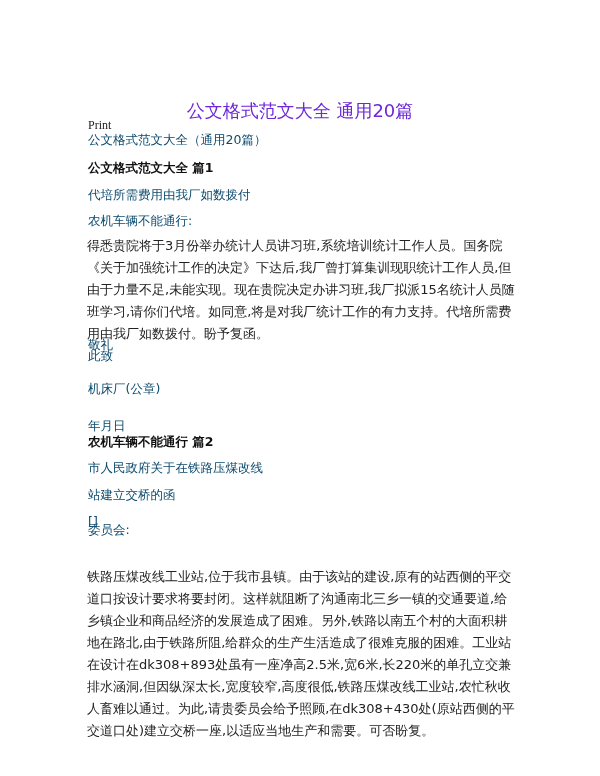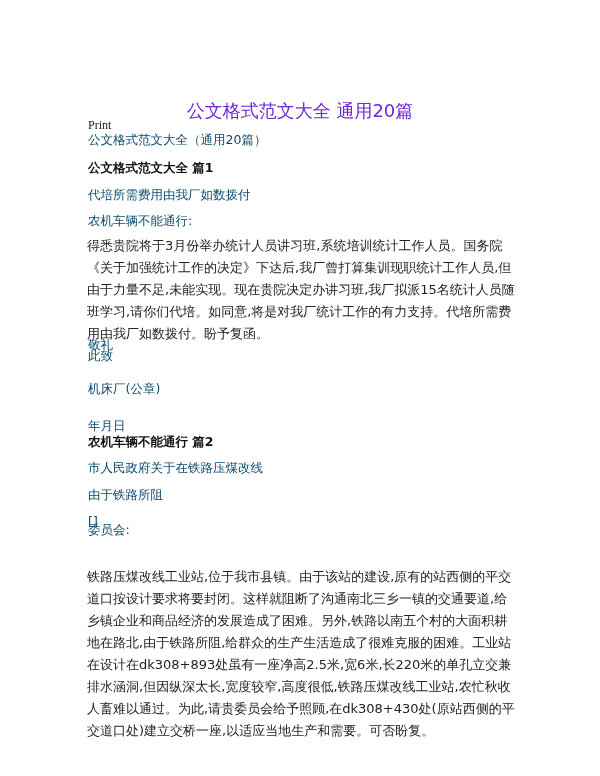--- a/index.html
+++ b/index.html
@@ -22,16 +22,16 @@
 <div class="line" style="top:187px">代培所需费用由我厂如数拨付</div>
 <div class="line" style="top:213px">农机车辆不能通行:</div>
 <div class="para" style="top:235px">得悉贵院将于3月份举办统计人员讲习班,系统培训统计工作人员。国务院《关于加强统计工作的决定》下达后,我厂曾打算集训现职统计工作人员,但由于力量不足,未能实现。现在贵院决定办讲习班,我厂拟派15名统计人员随班学习,请你们代培。如同意,将是对我厂统计工作的有力支持。代培所需费用由我厂如数拨付。盼予复函。</div>
 <div class="line" style="top:348px">此致</div>
 <div class="line" style="top:337px">敬礼</div>
 <div class="line" style="top:381px">机床厂(公章)</div>
 <div class="line" style="top:418px">年月日</div>
 
 <div class="line bold" style="top:434px">农机车辆不能通行 篇2</div>
 <div class="line" style="top:460px">市人民政府关于在铁路压煤改线</div>
-<div class="line" style="top:487px">由于铁路所阻</div>
+<div class="line" style="top:487px">站建立交桥的函</div>
 <div class="line" style="top:514px">[]</div>
 <div class="line" style="top:522px">委员会:</div>
 <div class="para" style="top:566px">铁路压煤改线工业站,位于我市县镇。由于该站的建设,原有的站西侧的平交道口按设计要求将要封闭。这样就阻断了沟通南北三乡一镇的交通要道,给乡镇企业和商品经济的发展造成了困难。另外,铁路以南五个村的大面积耕地在路北,由于铁路所阻,给群众的生产生活造成了很难克服的困难。工业站在设计在dk308+893处虽有一座净高2.5米,宽6米,长220米的单孔立交兼排水涵洞,但因纵深太长,宽度较窄,高度很低,铁路压煤改线工业站,农忙秋收人畜难以通过。为此,请贵委员会给予照顾,在dk308+430处(原站西侧的平交道口处)建立交桥一座,以适应当地生产和需要。可否盼复。</div>
 
 </body></html>

